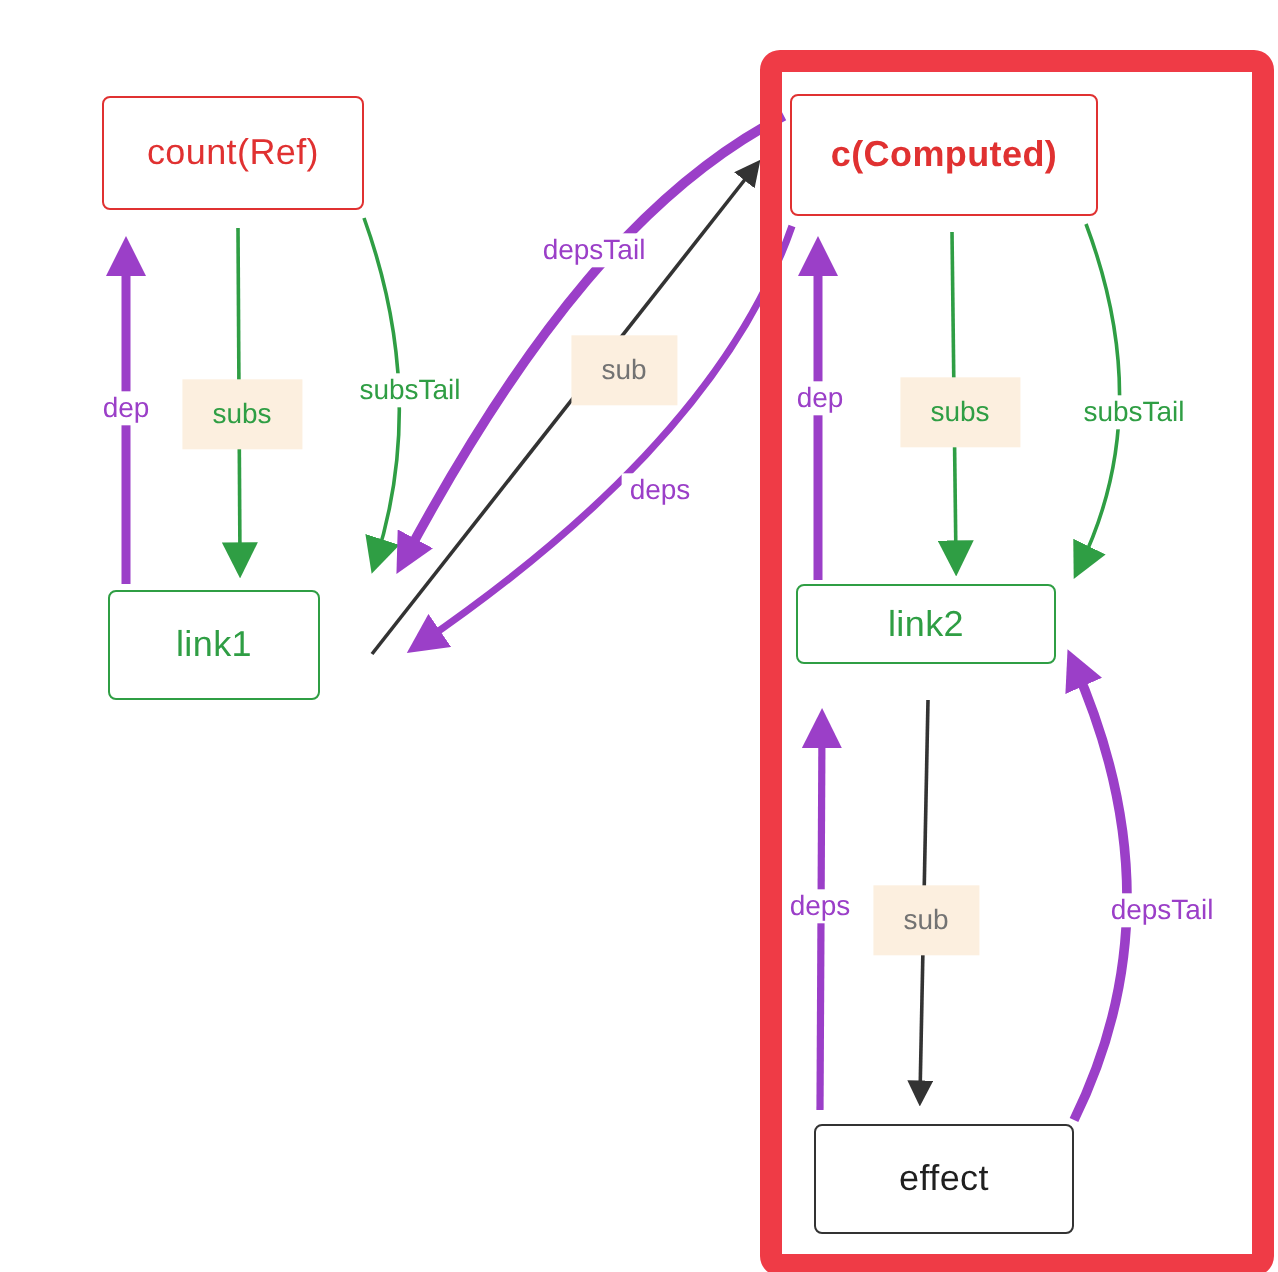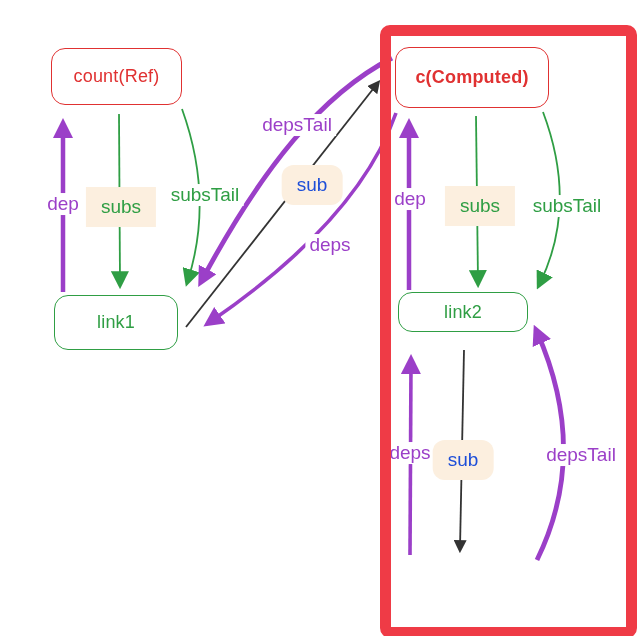--- a/index.html
+++ b/index.html
@@ -3,35 +3,35 @@
 <meta charset="utf-8">
 <style>
   html,body{margin:0;padding:0;background:#fff;}
   #canvas{
     position:relative;width:639px;height:636px;overflow:hidden;
     background:#fff;font-family:"Liberation Sans",sans-serif;
   }
   #edges{position:absolute;left:0;top:0;z-index:1;}
   .node{
     position:absolute;display:flex;align-items:center;justify-content:center;
-    background:#fff;border:1.6px solid #333;border-radius:14px;
+    background:#fff;border:1.6px solid #333;border-radius:4px;
     font-size:18px;z-index:3;box-sizing:border-box;letter-spacing:.2px;
   }
   .node.red{border-color:#e03131;color:#e03131;}
   .node.green{border-color:#2f9e44;color:#2f9e44;}
   .node.black{border-color:#333;color:#1f1f1f;}
   .lbl{
     position:absolute;transform:translate(-50%,-50%);
-    font-size:19px;line-height:1.05;white-space:nowrap;z-index:2;text-align:center;
+    font-size:14px;line-height:1.05;white-space:nowrap;z-index:2;text-align:center;
   }
   .lbl.white{background:#fff;padding:1px 4px;}
   .lbl.chip{background:#fcefdf;padding:10px 15px;}
   .purple{color:#9b3fc8;}
   .green-t{color:#2f9e44;}
-  .black-t{color:#1d4ed8;border-radius:12px;}
+  .black-t{color:#737373;}
   #highlight{
     position:absolute;left:380px;top:25px;width:257px;height:613px;
     border:11px solid #ef3b46;border-radius:10px;box-sizing:border-box;
     z-index:4;pointer-events:none;
   }
 </style>
 </head>
 <body>
 
 <div id="canvas">
@@ -72,18 +72,19 @@
   <span class="lbl white purple" style="left:330px;top:245px;">deps</span>
   <span class="lbl white purple" style="left:410px;top:199px;">dep</span>
   <span class="lbl chip green-t" style="left:480px;top:206px;">subs</span>
   <span class="lbl white green-t" style="left:567px;top:206px;">subsTail</span>
   <span class="lbl white purple" style="left:410px;top:453px;">deps</span>
   <span class="lbl chip black-t" style="left:463px;top:460px;">sub</span>
   <span class="lbl white purple" style="left:581px;top:455px;">depsTail</span>
 
   <div class="node red" style="left:51px;top:48px;width:131px;height:57px;">count(Ref)</div>
   <div class="node red" style="left:395px;top:47px;width:154px;height:61px;font-weight:bold;">c(Computed)</div>
-  <div class="node green" style="left:54px;top:295px;width:124px;height:55px;">link1</div>
+  <div class="node green" style="left:54px;top:295px;width:106px;height:55px;">link1</div>
   <div class="node green" style="left:398px;top:292px;width:130px;height:40px;">link2</div>
+  <div class="node black" style="left:407px;top:562px;width:130px;height:55px;">effect</div>
 
   <div id="highlight"></div>
 
 </div>
 
 </body></html>

